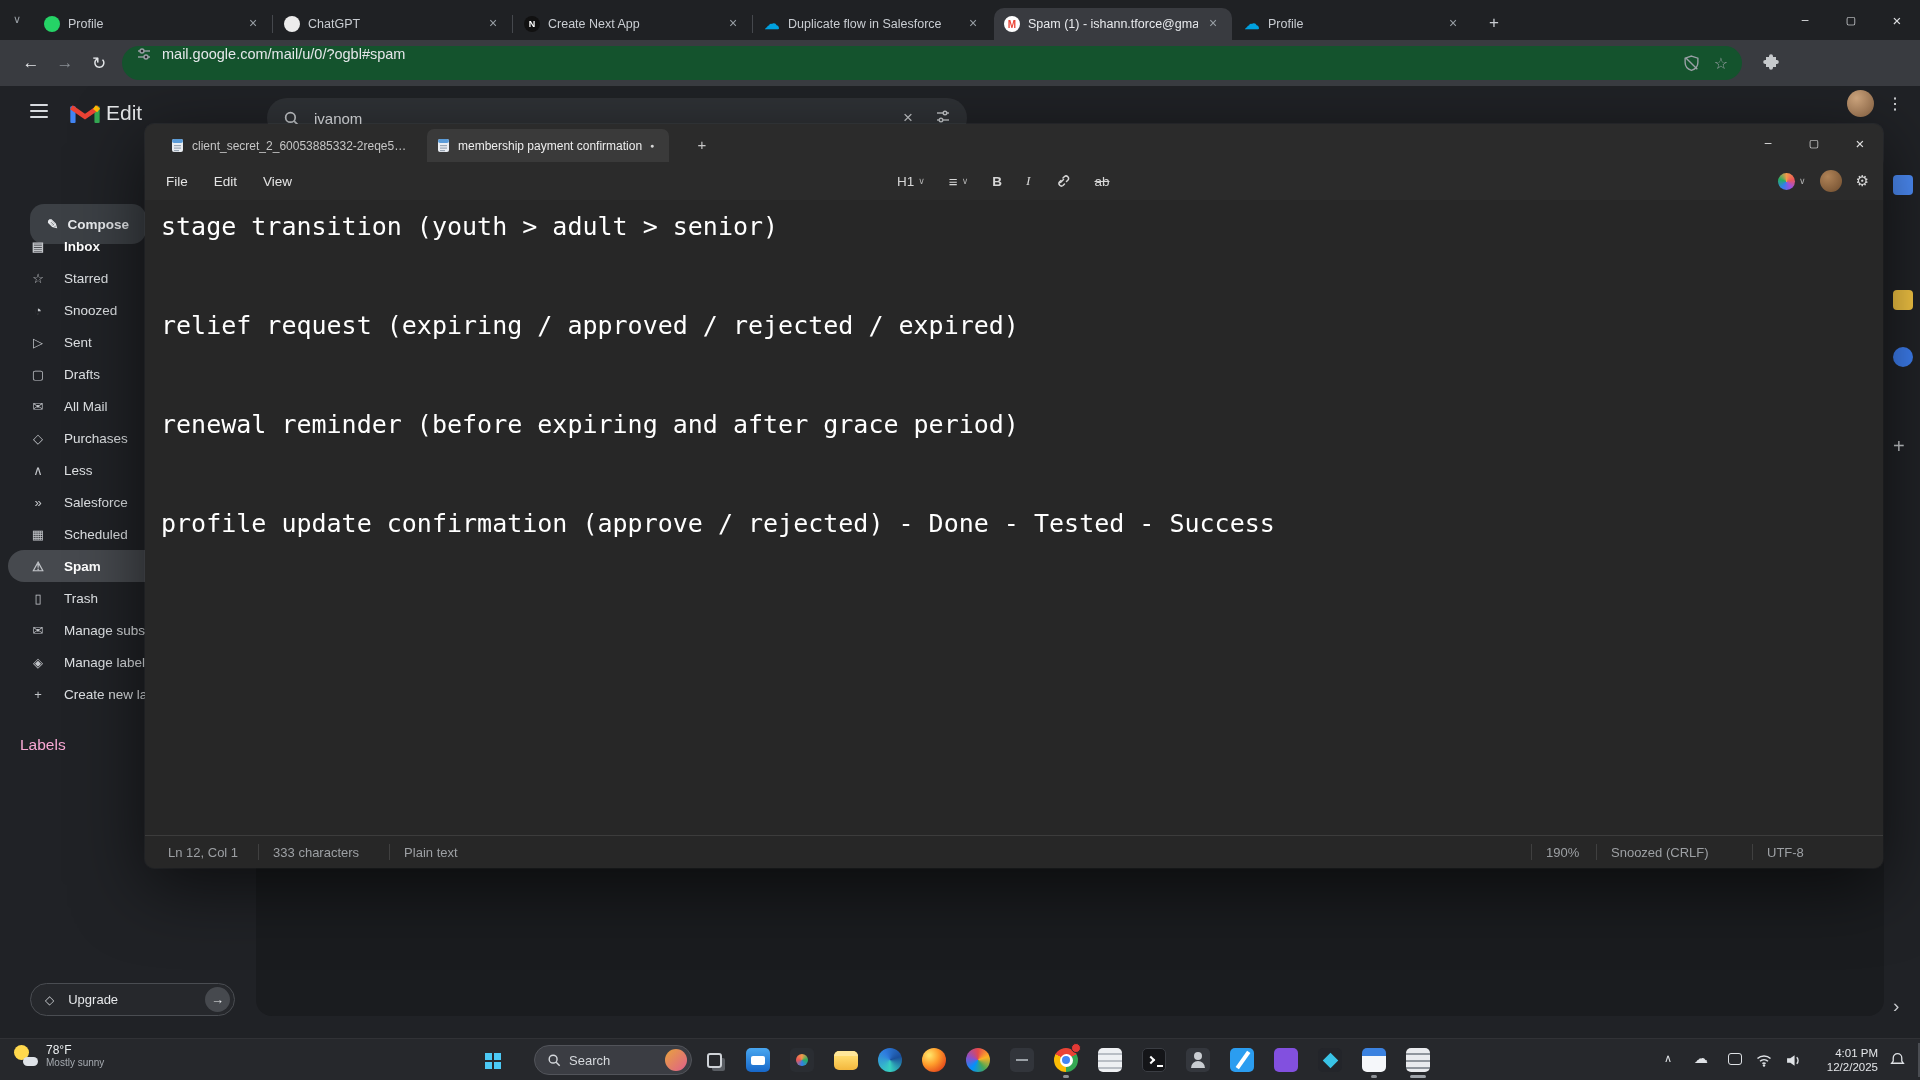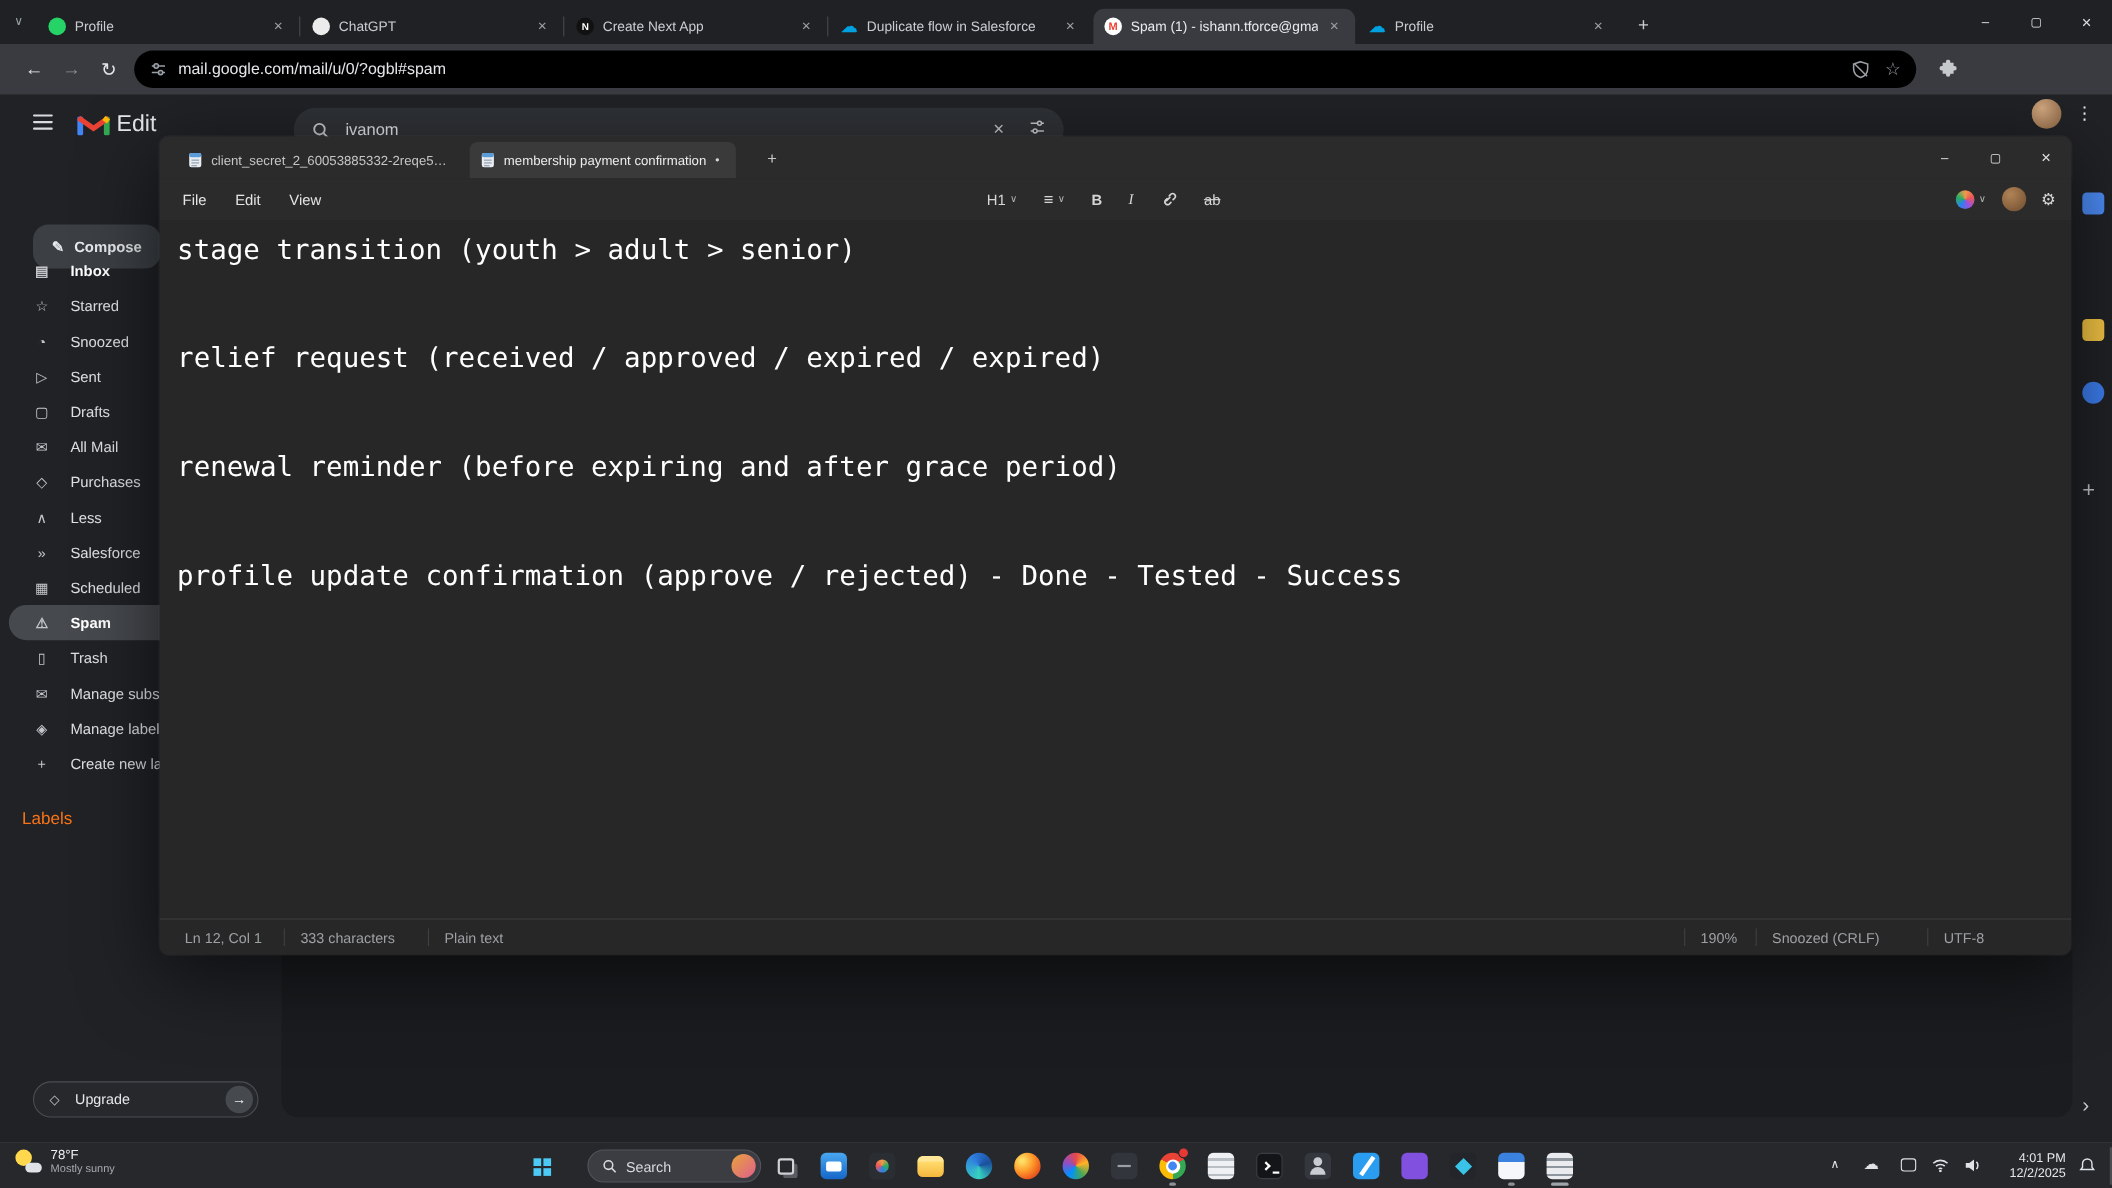--- a/index.html
+++ b/index.html
@@ -12,21 +12,21 @@
   #tabstrip{position:absolute;left:0;top:0;width:1920px;height:40px;background:#1f2124;z-index:100}
   .btab{position:absolute;top:8px;height:32px;width:238px;border-radius:10px 10px 0 0;display:flex;align-items:center;padding:0 10px;color:#c9cdd2;font-size:12.5px}
   .btab.active{background:#393b40;color:#e8eaed}
   .fav{width:16px;height:16px;border-radius:50%;flex:none;display:flex;align-items:center;justify-content:center;font-size:10px;font-weight:bold}
   .btitle{flex:1;white-space:nowrap;overflow:hidden;margin:0 6px 0 8px}
   .bx{flex:none;width:18px;height:18px;border-radius:50%;text-align:center;line-height:17px;font-size:14px;color:#9aa0a6}
   .tsep{position:absolute;top:15px;width:1px;height:18px;background:#45484d}
   .wctl{position:absolute;top:0;width:46px;height:40px;display:flex;align-items:center;justify-content:center;color:#dfe1e4;font-size:12px}
   #toolbar{position:absolute;left:0;top:40px;width:1920px;height:46px;background:#393b40;z-index:100;display:flex;align-items:center;padding-left:14px}
   .navic{width:34px;height:34px;display:flex;align-items:center;justify-content:center;font-size:17px;color:#e3e5e8;flex:none}
-  #omnibox{width:1620px;height:34px;border-radius:17px;background:#000000;display:flex;align-items:center;padding:0 14px;margin-left:6px}
+  #omnibox{width:1620px;height:34px;border-radius:17px;background:#14532d;display:flex;padding:0 14px;margin-left:6px}
   #urltext{color:#e5e7ea;font-size:14.5px;margin-left:10px;flex:1}
   .obic{flex:none;margin-left:14px;display:flex;align-items:center;justify-content:center;color:#9aa0a6}
 
   
   #gmail{position:absolute;left:0;top:86px;width:1920px;height:952px;background:#202226;z-index:10}
   .bbar{display:block;width:18px;height:2px;background:#d8dbdf;border-radius:1px;margin:4px 0}
   #gsearch{position:absolute;left:267px;top:12px;width:700px;height:40px;border-radius:20px;background:#2f3236;display:flex;align-items:center;padding:0 16px;color:#e2e4e7;font-size:15px}
   #compose{position:absolute;left:30px;top:118px;width:116px;height:40px;border-radius:14px;background:#3c4045;display:flex;align-items:center;justify-content:center;gap:9px;color:#e8eaed;font-size:13.5px;font-weight:bold}
   .srow{position:absolute;left:8px;width:232px;height:32px;display:flex;align-items:center;border-radius:16px;color:#dde0e3;font-size:13.5px;white-space:nowrap;overflow:hidden}
   .srow .sic{width:20px;margin:0 16px 0 20px;font-size:13px;color:#c2c5c9;text-align:center;flex:none}
@@ -237,21 +237,21 @@
       </div>
     <div class="srow" style="top:560px">
         <span class="sic">◈</span>
         <span>Manage labels</span>
       </div>
     <div class="srow" style="top:592px">
         <span class="sic">+</span>
         <span>Create new label</span>
       </div>
 
-    <div class="r" style="left:20px;top:650px;font-size:15.5px;color:#f97316">Labels</div>
+    <div class="r" style="left:20px;top:650px;font-size:15.5px;color:#f9a8d4">Labels</div>
 
     <div class="r fx" style="left:30px;top:897px;width:205px;height:33px;border:1px solid #4a4d52;border-radius:17px;background:#26282c;padding:0 4px 0 14px">
       <span style="color:#c2c5c9;font-size:12px">◇</span>
       <span style="margin-left:14px;font-size:13px;color:#e6e8ea">Upgrade</span>
       <span style="margin-left:auto;width:25px;height:25px;border-radius:50%;background:#46494e;display:flex;align-items:center;justify-content:center;color:#e6e8ea;font-size:13px">→</span>
     </div>
 
     <div class="r" style="left:256px;top:64px;width:1628px;height:866px;background:#1a1c1f;border-radius:16px"></div>
 
     <span class="gside" style="top:89px;width:20px;height:20px;border-radius:4px;background:#4c8bf5"></span>
@@ -323,21 +323,21 @@
           <span style="width:17px;height:17px;border-radius:50%;background:conic-gradient(#f2994a,#eb5757,#9b51e0,#2f80ed,#27ae60,#f2994a)"></span>
           <span class="caret">∨</span>
         </span>
         <span style="width:22px;height:22px;border-radius:50%;background:radial-gradient(circle at 35% 30%,#b08357,#6e4c2e)"></span>
         <span style="color:#d6d6d6;font-size:15px">⚙</span>
       </div>
     </div>
 
     <div id="econtent">
       <div class="para">stage transition (youth &gt; adult &gt; senior)</div>
-      <div class="para">relief request (received / approved / expired / expired)</div>
+      <div class="para">relief request (expiring / approved / rejected / expired)</div>
       <div class="para">renewal reminder (before expiring and after grace period)</div>
       <div class="para">profile update confirmation (approve / rejected) - Done - Tested - Success</div>
     </div>
 
     <div id="estatus">
       <span style="padding:0 20px 0 23px">Ln 12, Col 1</span>
       <span class="sdiv"></span>
       <span style="padding:0 30px 0 14px">333 characters</span>
       <span class="sdiv"></span>
       <span style="padding:0 14px">Plain text</span>

